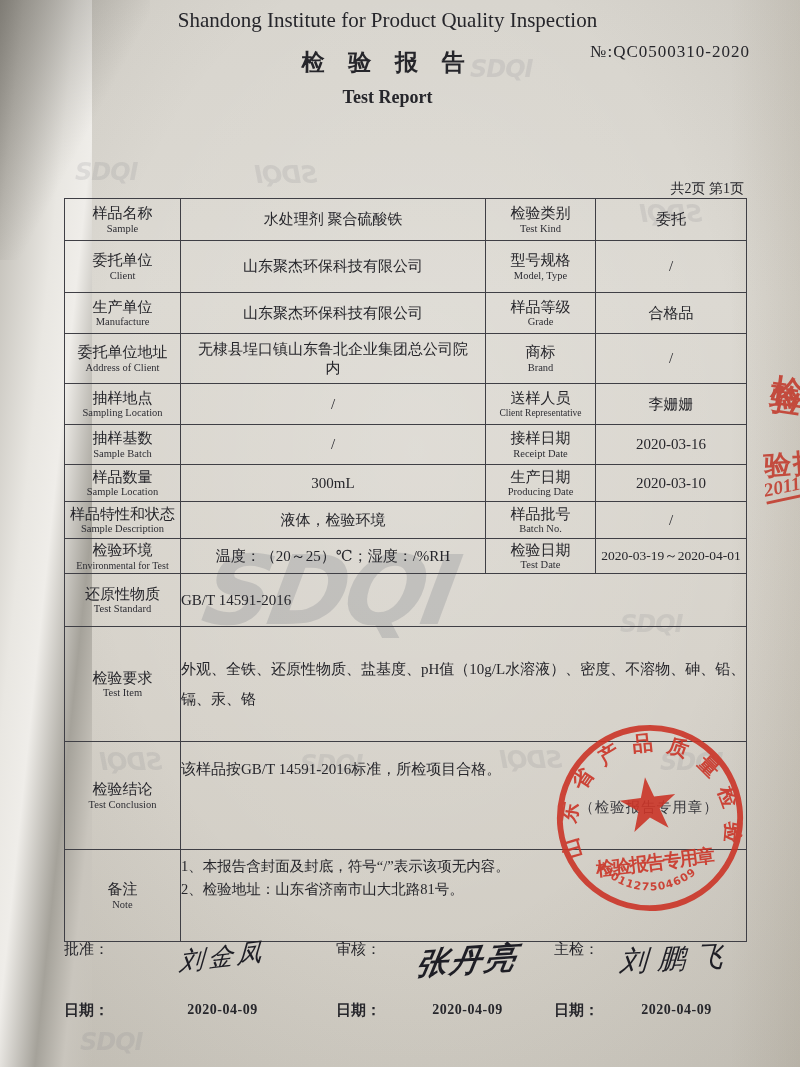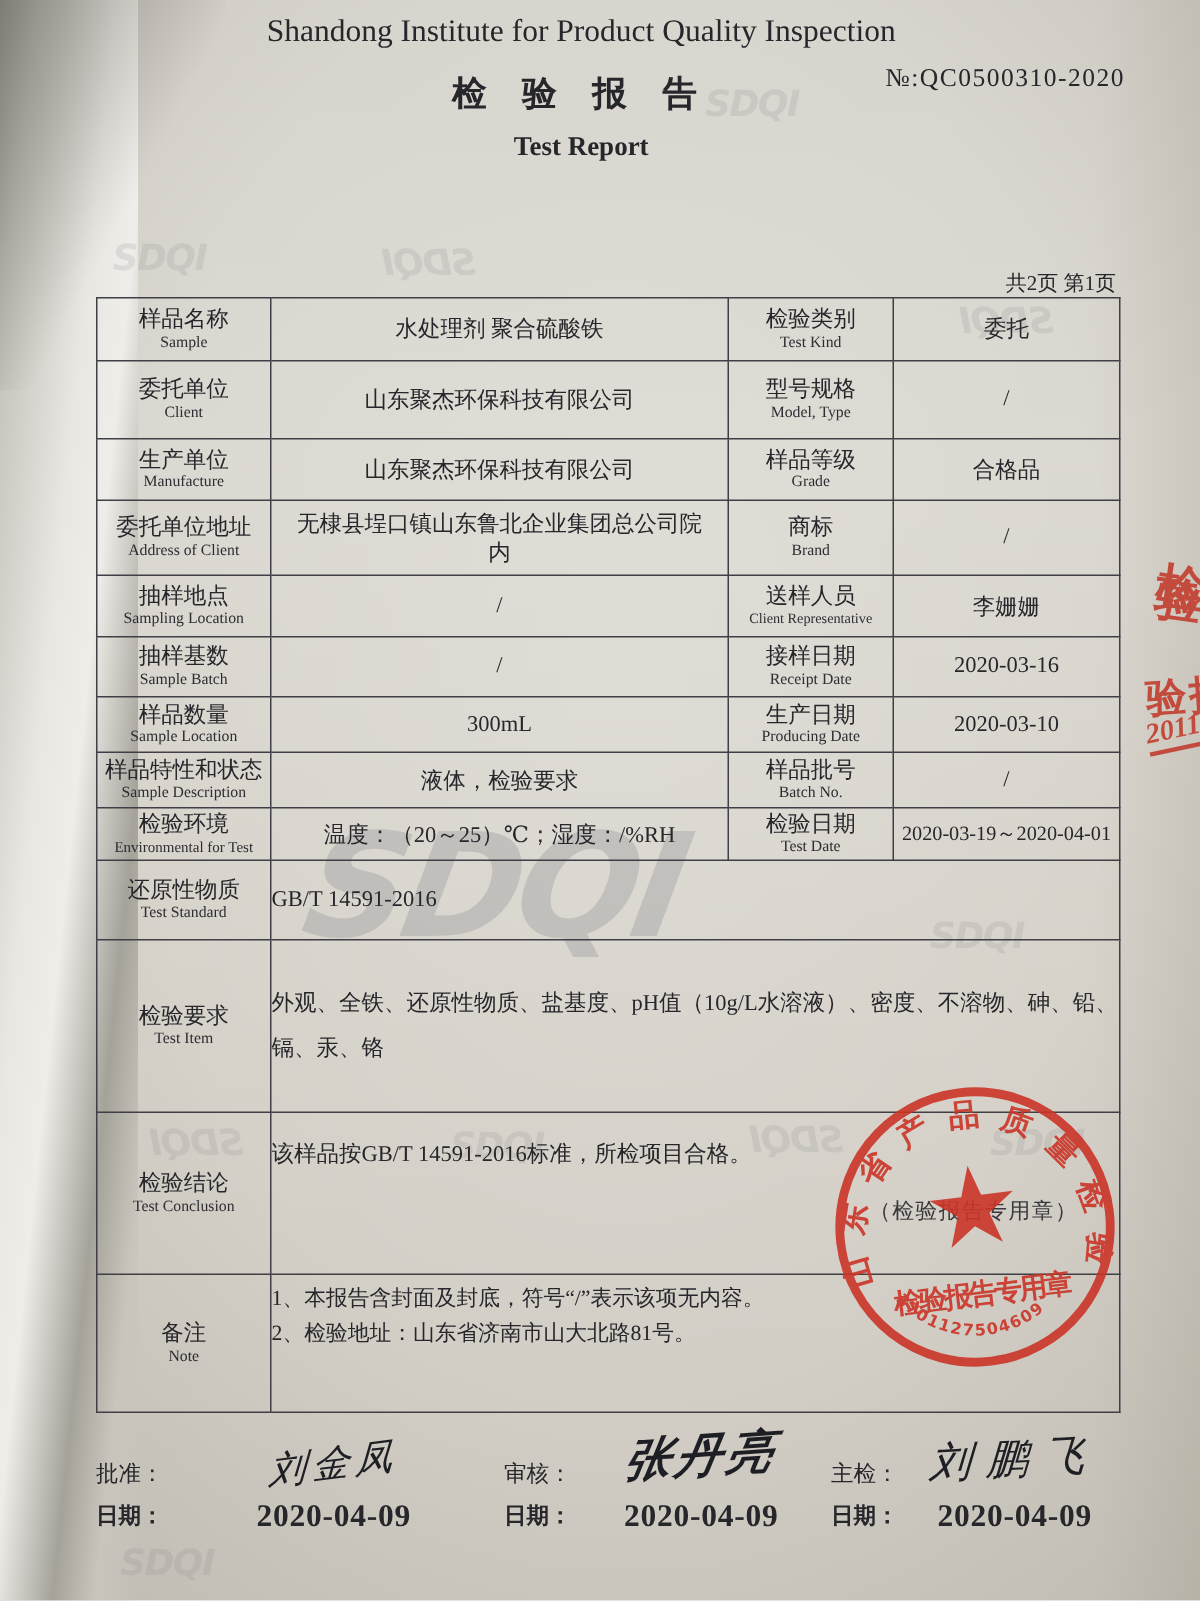--- a/index.html
+++ b/index.html
@@ -64,30 +64,30 @@
   .edge-mark{position:absolute;color:#c23a2c;z-index:3;font-weight:bold;opacity:0.88;}
   .em1{left:770px;top:350px;writing-mode:vertical-rl;font-size:32px;letter-spacing:10px;transform:rotate(8deg);}
   .em2{left:764px;top:446px;font-size:27px;letter-spacing:2px;white-space:nowrap;transform:rotate(-4deg);}
   .em3{left:764px;top:476px;font-size:19px;font-style:italic;border-bottom:3px solid #c23a2c;
        white-space:nowrap;transform:rotate(-12deg);}
 
   
   .sign-area{position:absolute;left:64px;top:940px;width:690px;z-index:2;display:flex;}
   .sig-col{display:flex;flex-direction:column;}
   .sig-col.c1{width:272px;}.sig-col.c2{width:218px;}.sig-col.c3{width:200px;}
-  .sig-row{display:flex;align-items:flex-end;height:52px;}
+  .sig-row{display:flex;align-items:flex-start;height:52px;}
   .sig-row .lbl{font-size:15px;white-space:nowrap;}
   .sig-name{flex:1;text-align:center;font-family:"DejaVu Sans",sans-serif;font-style:italic;
     color:#1e1e25;white-space:nowrap;}
   .c1 .sig-name{font-size:25px;transform:rotate(-7deg) skewX(-10deg);letter-spacing:4px;}
   .c2 .sig-name{font-size:31px;font-weight:600;transform:rotate(-4deg) skewX(-14deg);letter-spacing:3px;}
   .c3 .sig-name{font-size:28px;transform:rotate(-3deg) skewX(-6deg);letter-spacing:10px;}
   .date-row{display:flex;align-items:center;height:28px;margin-top:4px;font-weight:bold;}
   .date-row .lbl{font-size:15px;white-space:nowrap;}
-  .date-row .dval{flex:1;text-align:center;font-size:21px;letter-spacing:0.5px;}
+  .date-row .dval{flex:1;text-align:center;font-size:14px;letter-spacing:0.5px;}
 </style>
 </head>
 <body>
 
 <div class="bg vignette"></div>
 <div class="bg left-edge"></div>
 <div class="bg corner-shadow"></div>
 <div class="bg right-shade"></div>
 
 <span class="wm small" style="left:75px;top:158px">SDQI</span>
@@ -200,21 +200,21 @@
           <div class="cn">生产日期</div>
           <div class="en">Producing Date</div>
         </td>
     <td class="val">2020-03-10</td>
   </tr>
   <tr class="r8">
     <td class="lab">
           <div class="cn">样品特性和状态</div>
           <div class="en">Sample Description</div>
         </td>
-    <td class="val">液体，检验要求</td>
+    <td class="val">液体，检验环境</td>
     <td class="lab">
           <div class="cn">样品批号</div>
           <div class="en">Batch No.</div>
         </td>
     <td class="val">/</td>
   </tr>
   <tr class="r9">
     <td class="lab">
           <div class="cn">检验环境</div>
           <div class="en" style="font-size:10px">Environmental for Test</div>

